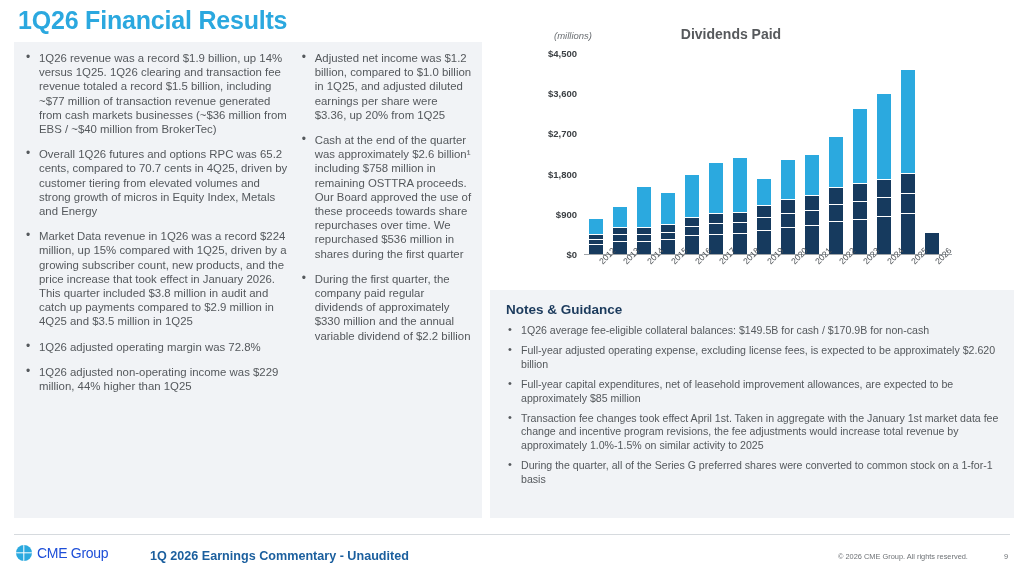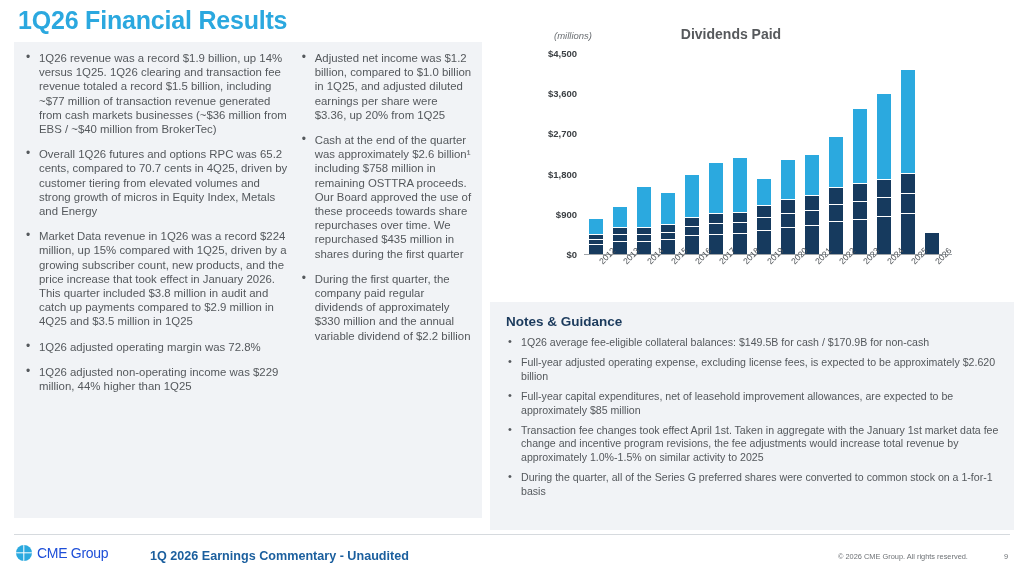--- a/index.html
+++ b/index.html
@@ -116,21 +116,20 @@
     white-space: nowrap;
   }
 
   
   .notes-panel {
     position: absolute;
     left: 490px; top: 290px;
     width: 524px; height: 228px;
     background: #f1f3f6;
     padding: 12px 14px 8px 16px;
-    margin-top: 12px;
   }
   .notes-title {
     font-size: 13.5px;
     font-weight: bold;
     color: #1b3a5c;
     margin-bottom: 7px;
   }
   ul.nlist { list-style: none; }
   ul.nlist li {
     position: relative;
@@ -228,21 +227,21 @@
           <li>1Q26 revenue was a record $1.9 billion, up 14% versus 1Q25. 1Q26 clearing and transaction fee revenue totaled a record $1.5 billion, including ~$77 million of transaction revenue generated from cash markets businesses (~$36 million from EBS / ~$40 million from BrokerTec)</li>
           <li>Overall 1Q26 futures and options RPC was 65.2 cents, compared to 70.7 cents in 4Q25, driven by customer tiering from elevated volumes and strong growth of micros in Equity Index, Metals and Energy</li>
           <li>Market Data revenue in 1Q26 was a record $224 million, up 15% compared with 1Q25, driven by a growing subscriber count, new products, and the price increase that took effect in January 2026. This quarter included $3.8 million in audit and catch up payments compared to $2.9 million in 4Q25 and $3.5 million in 1Q25</li>
           <li>1Q26 adjusted operating margin was 72.8%</li>
           <li>1Q26 adjusted non-operating income was $229 million, 44% higher than 1Q25</li>
         </ul>
     </div>
     <div class="bullet-col col-b">
       <ul class="blist" id="list-right">
           <li>Adjusted net income was $1.2 billion, compared to $1.0 billion in 1Q25, and adjusted diluted earnings per share were $3.36, up 20% from 1Q25</li>
-          <li>Cash at the end of the quarter was approximately $2.6 billion¹ including $758 million in remaining OSTTRA proceeds. Our Board approved the use of these proceeds towards share repurchases over time. We repurchased $435 million in shares during the first quarter</li>
+          <li>Cash at the end of the quarter was approximately $2.6 billion¹ including $758 million in remaining OSTTRA proceeds. Our Board approved the use of these proceeds towards share repurchases over time. We repurchased $536 million in shares during the first quarter</li>
           <li>During the first quarter, the company paid regular dividends of approximately $330 million and the annual variable dividend of $2.2 billion</li>
         </ul>
     </div>
   </div>
 
   <div class="chart-area">
     <div class="chart-units">(millions)</div>
     <div class="chart-title">Dividends Paid</div>
     <div class="plot" id="plot">
         <div class="ytick-wrap" style="top: 201px;">

